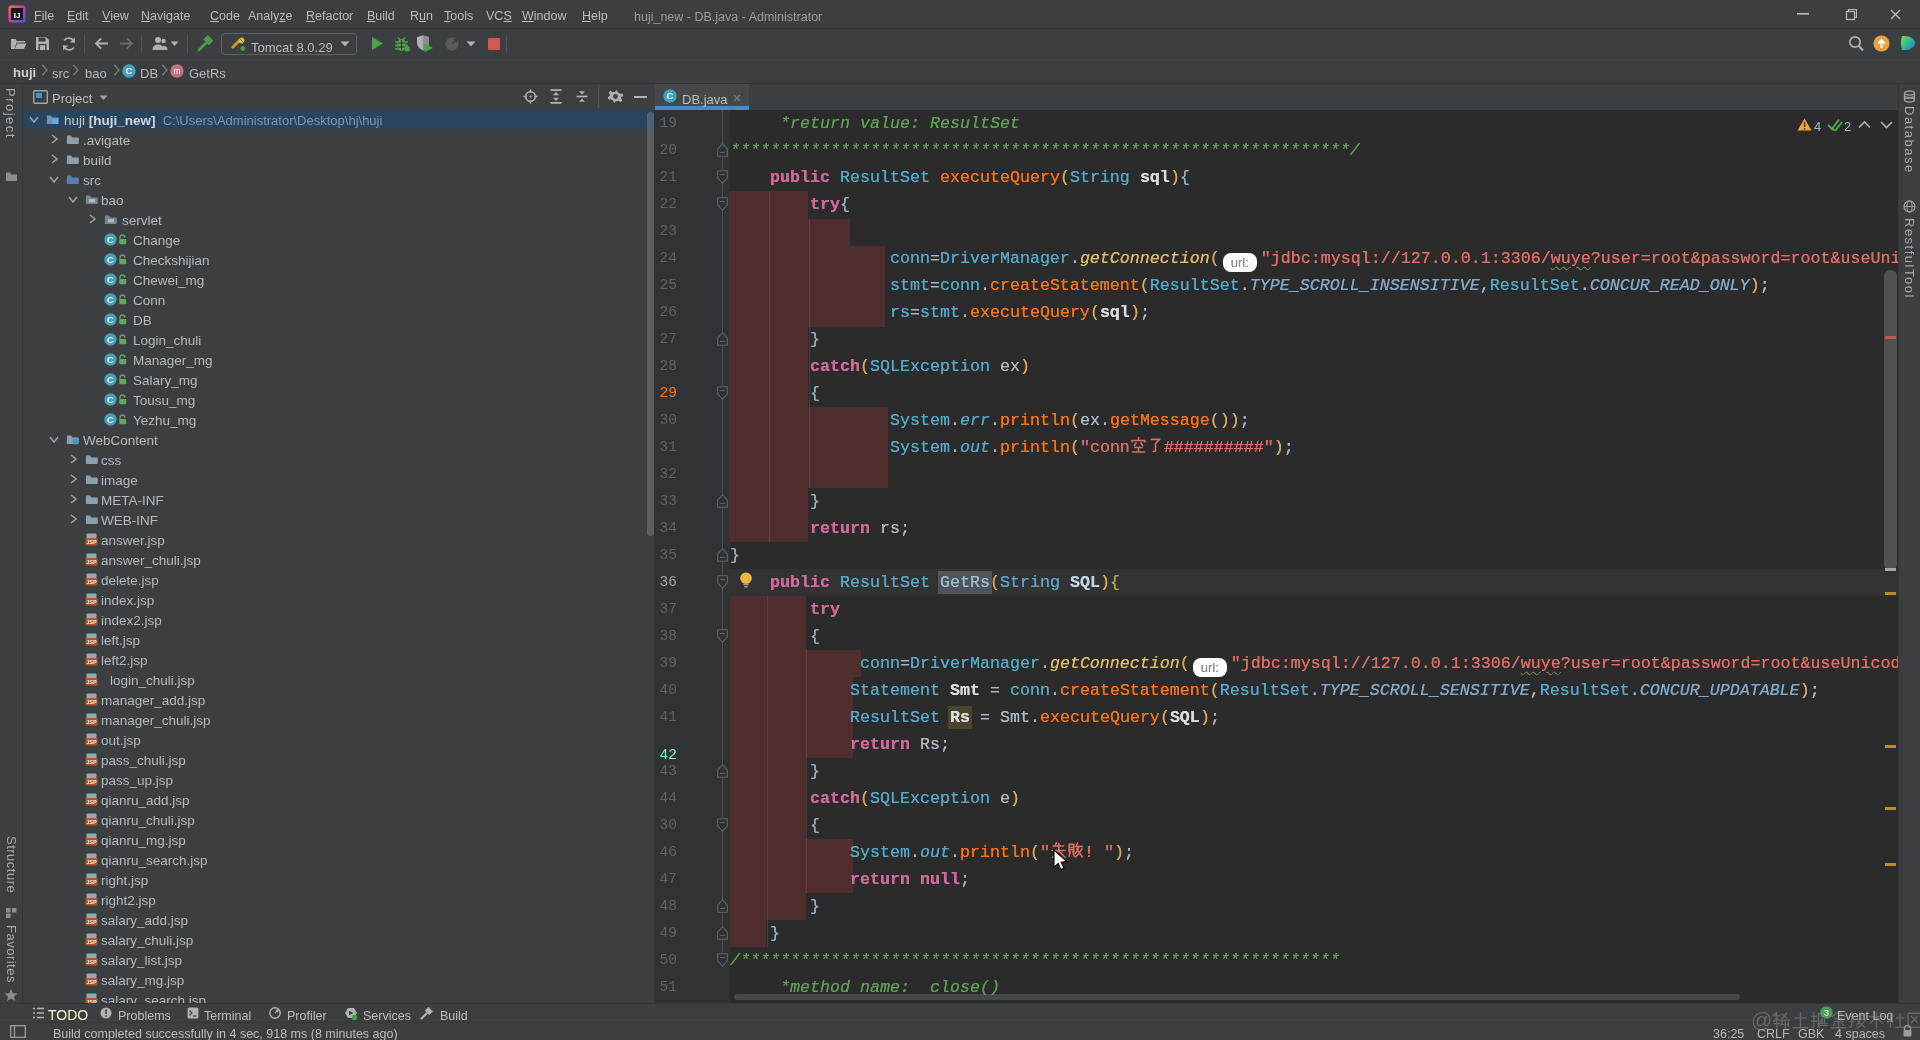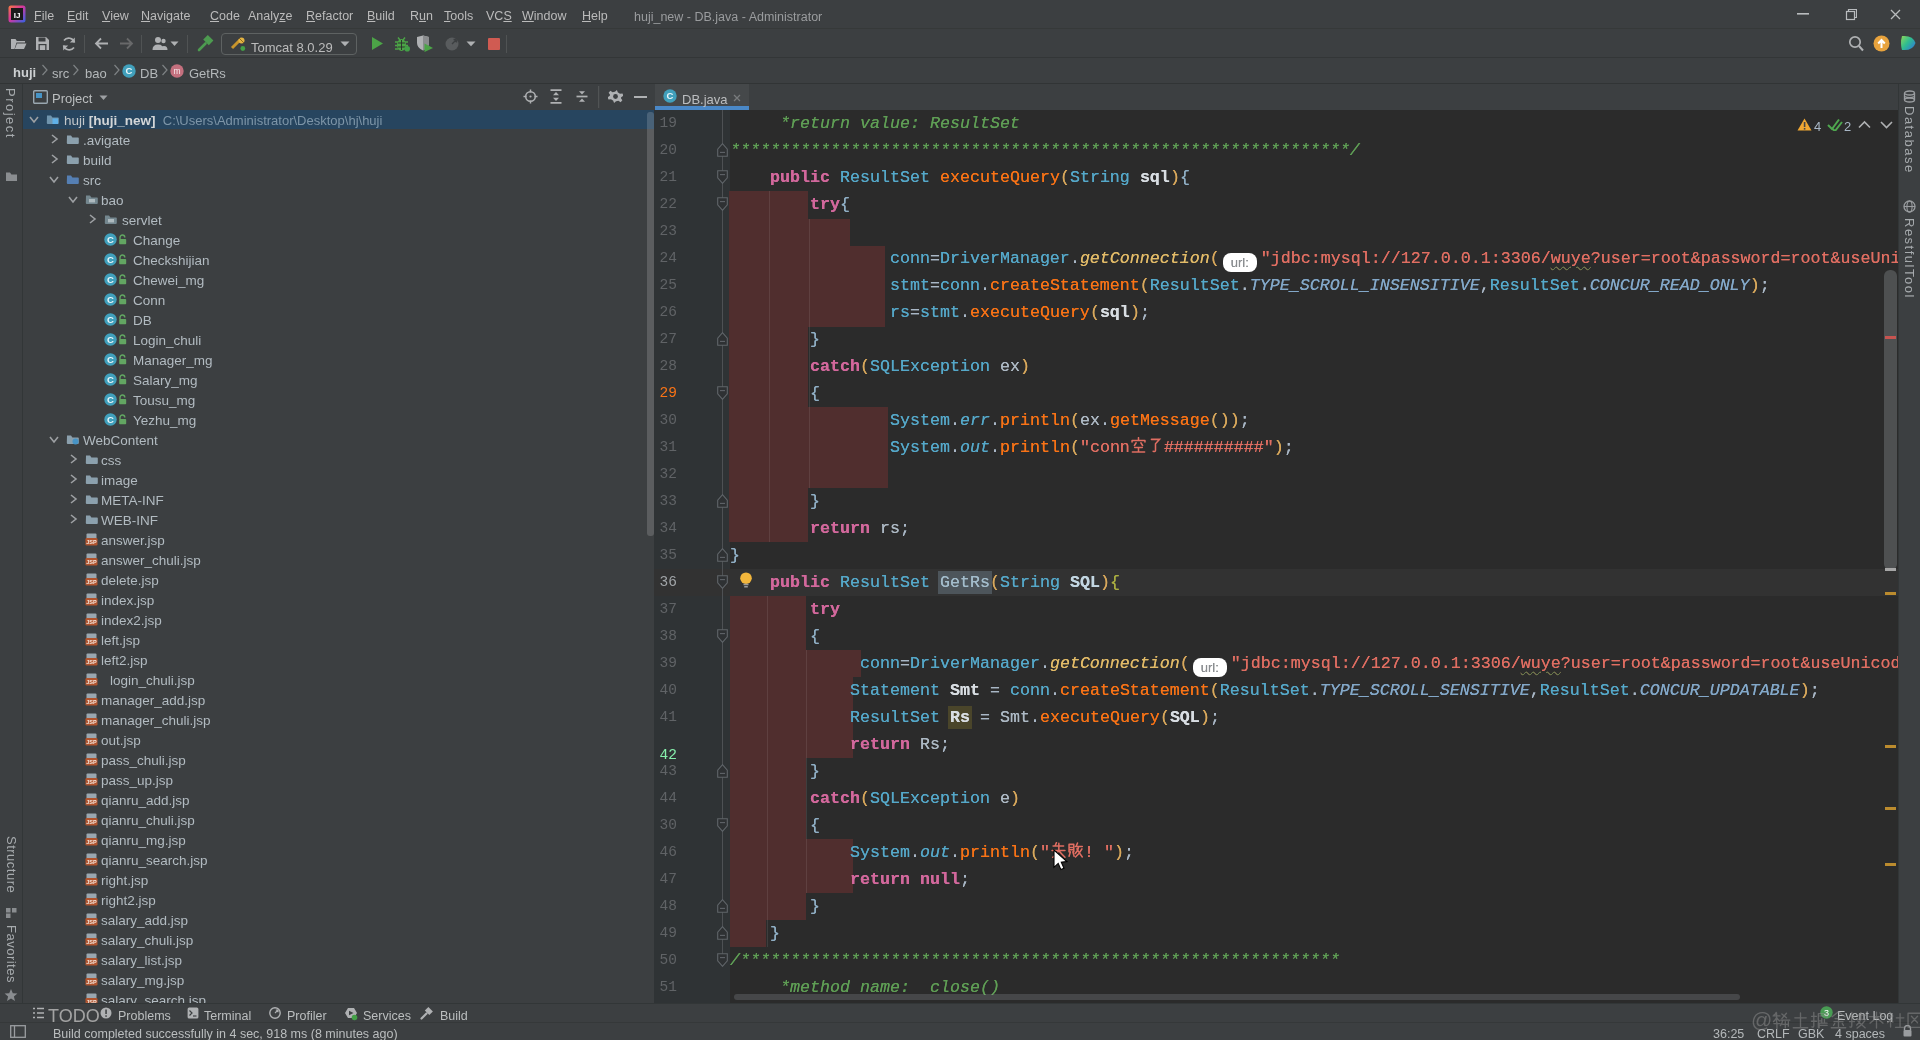--- a/index.html
+++ b/index.html
@@ -1033,21 +1033,21 @@
       <path d="M1 6.5 H12" stroke="#9a9da0" stroke-width="1.1"></path>
     </svg>
   </div>
 <div class="ab" style="left:1902px;top:218px;"><span class="vtext">RestfulTool</span></div>
 <div class="ab" style="left:0;top:1003px;width:1920px;height:19px;background:#3c3f41;border-top:1px solid #323637"></div>
 <div class="ab" style="left:32px;top:1007px;">
     <svg width="13" height="12" viewBox="0 0 13 12" style="">
       <path d="M1 1.5 H3 M5 1.5 H12 M1 6 H3 M5 6 H12 M1 10.5 H3 M5 10.5 H12" stroke="#afb1b3" stroke-width="1.5"></path>
     </svg>
   </div>
-<div class="ab" style="left:48px;top:1006px;"><span style="font-size:18px;color:#a3a3a3">TODO</span></div>
+<div class="ab" style="left:48px;top:1006px;"><span style="font-size:14px;color:#fef9c3">TODO</span></div>
 <div class="ab" style="left:100px;top:1007px;">
     <svg width="12" height="12" viewBox="0 0 12 12" style="">
       <circle cx="6" cy="6" r="5.5" fill="#afb1b3"></circle>
       <rect x="5.3" y="2.5" width="1.5" height="4.5" fill="#3c3f41"></rect>
       <rect x="5.3" y="8.3" width="1.5" height="1.5" fill="#3c3f41"></rect>
     </svg>
   </div>
 <div class="ab" style="left:118px;top:1006px;"><span style="font-size:12.5px;color:#bbbebf">Problems</span></div>
 <div class="ab" style="left:187px;top:1007px;">
     <svg width="12" height="12" viewBox="0 0 12 12" style="">

